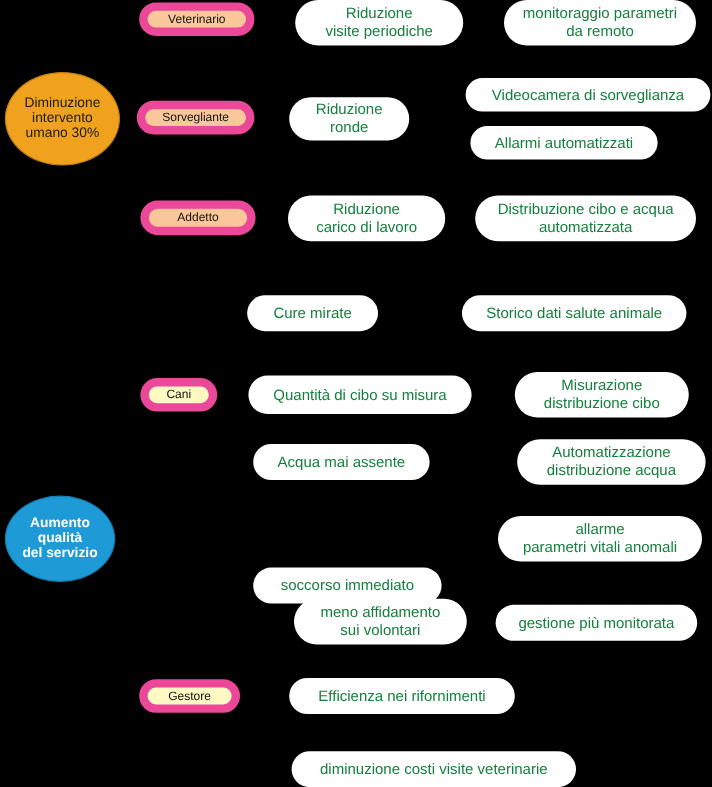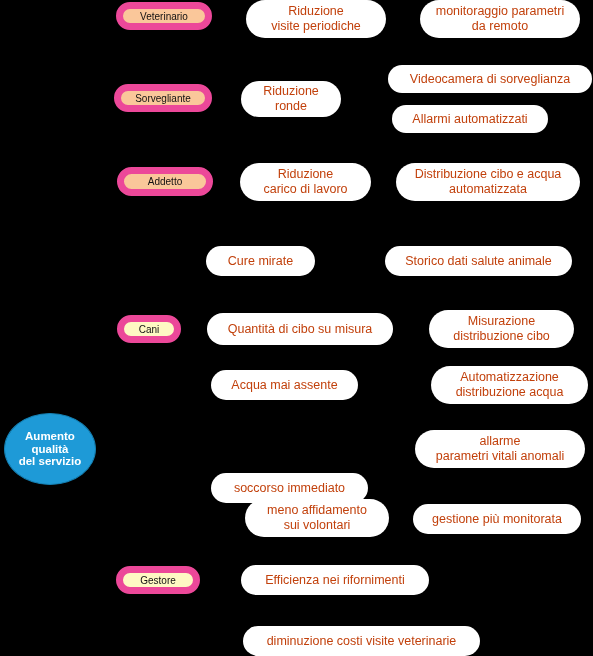--- a/index.html
+++ b/index.html
@@ -68,33 +68,40 @@
   
   .node {
     position: absolute;
     display: flex;
     align-items: center;
     justify-content: center;
     text-align: center;
     box-sizing: border-box;
     background: #FFFFFF;
     border-radius: 999px;
-    color: #c2410c;
+    color: #15803d;
     font-size: 12.5px;
     line-height: 1.18;
     padding: 0 10px;
   }
   .node span, .role span { display: block; }
   .nowrap { white-space: nowrap; }
 </style>
 </head>
 <body>
 
 <div id="canvas">
 
+  <div class="goal goal-orange" style="left:4px; top:60px; width:96px; height:78px;">
+    <div>
+      <span>Diminuzione</span>
+      <span>intervento</span>
+      <span>umano 30%</span>
+    </div>
+  </div>
 
   <div class="goal goal-blue" style="left:4px; top:413px; width:92px; height:72px;">
     <div>
       <span>Aumento</span>
       <span>qualità</span>
       <span>del servizio</span>
     </div>
   </div>
 
   <div class="role role-orange" style="left:116px; top:2px; width:96px; height:28px;">

